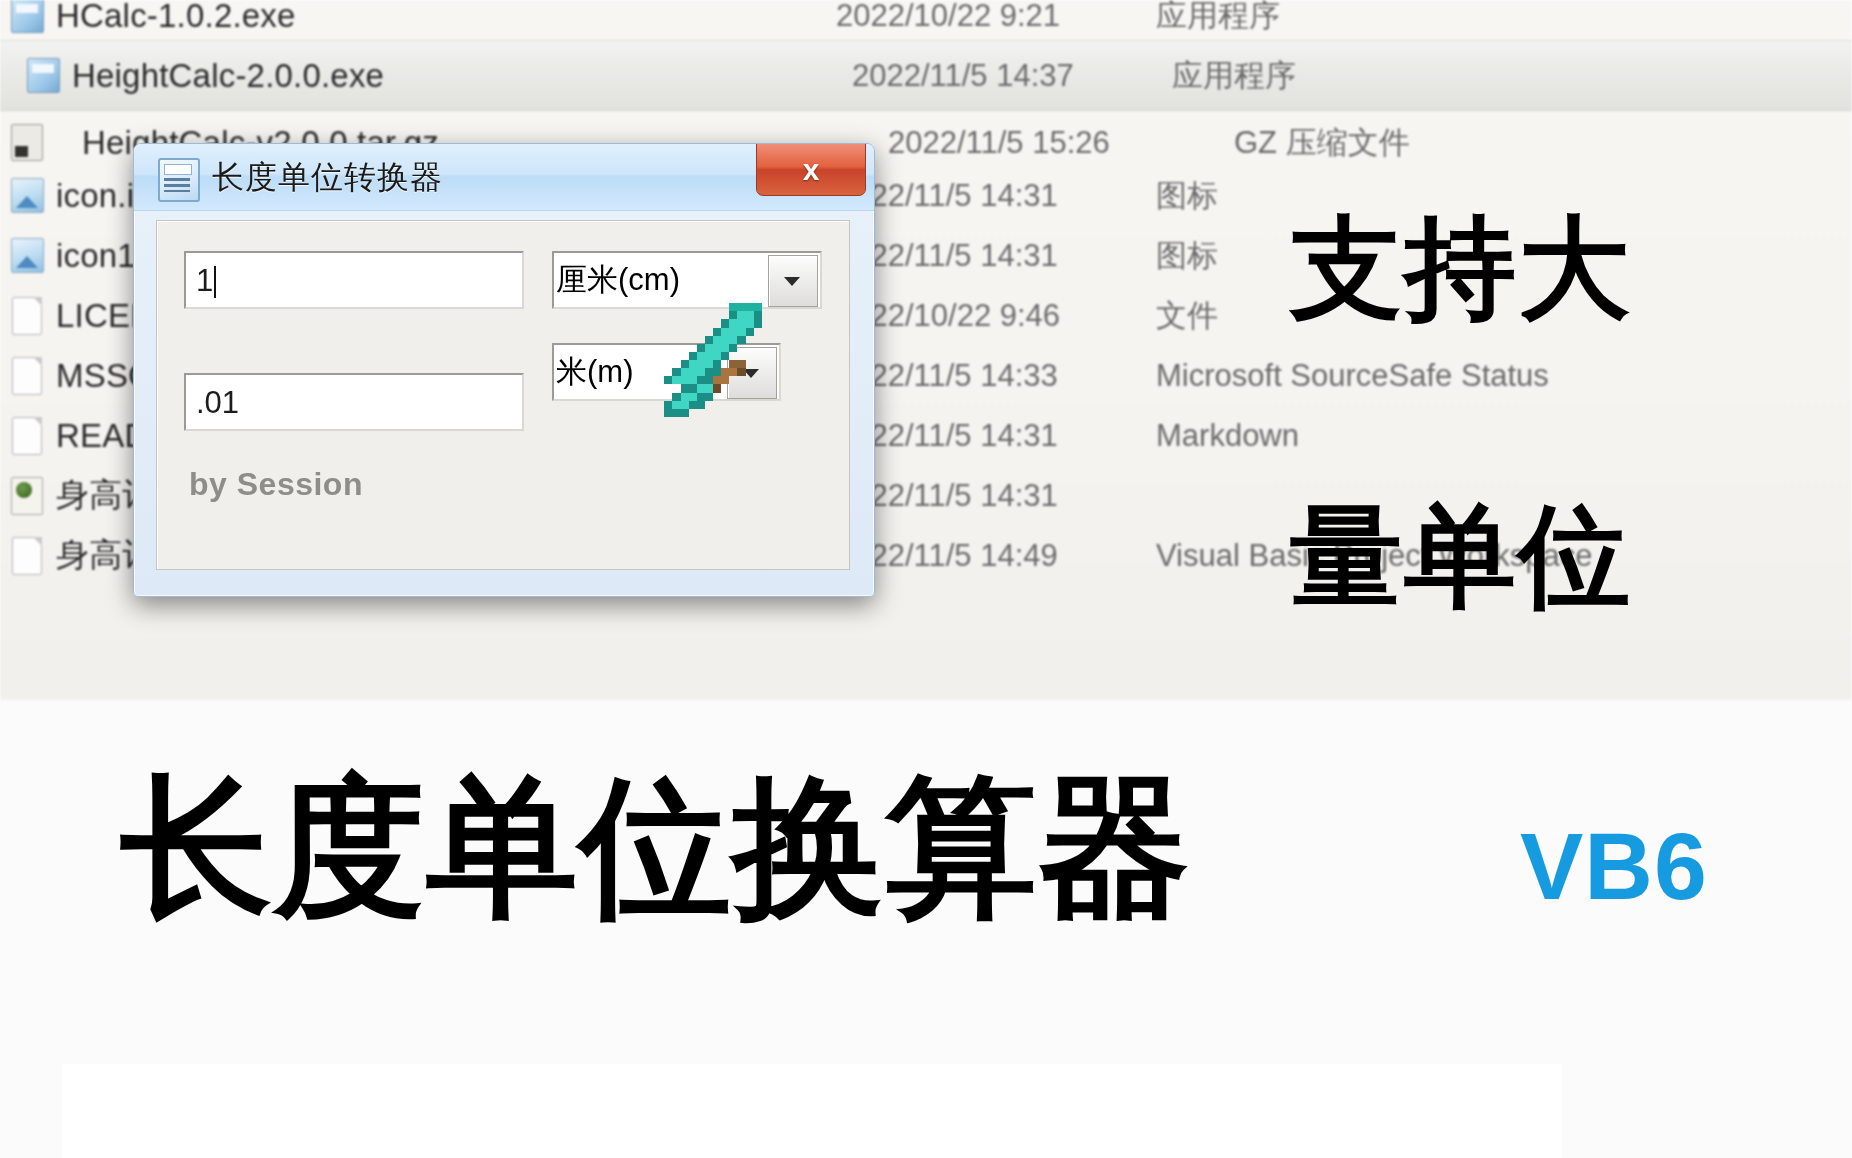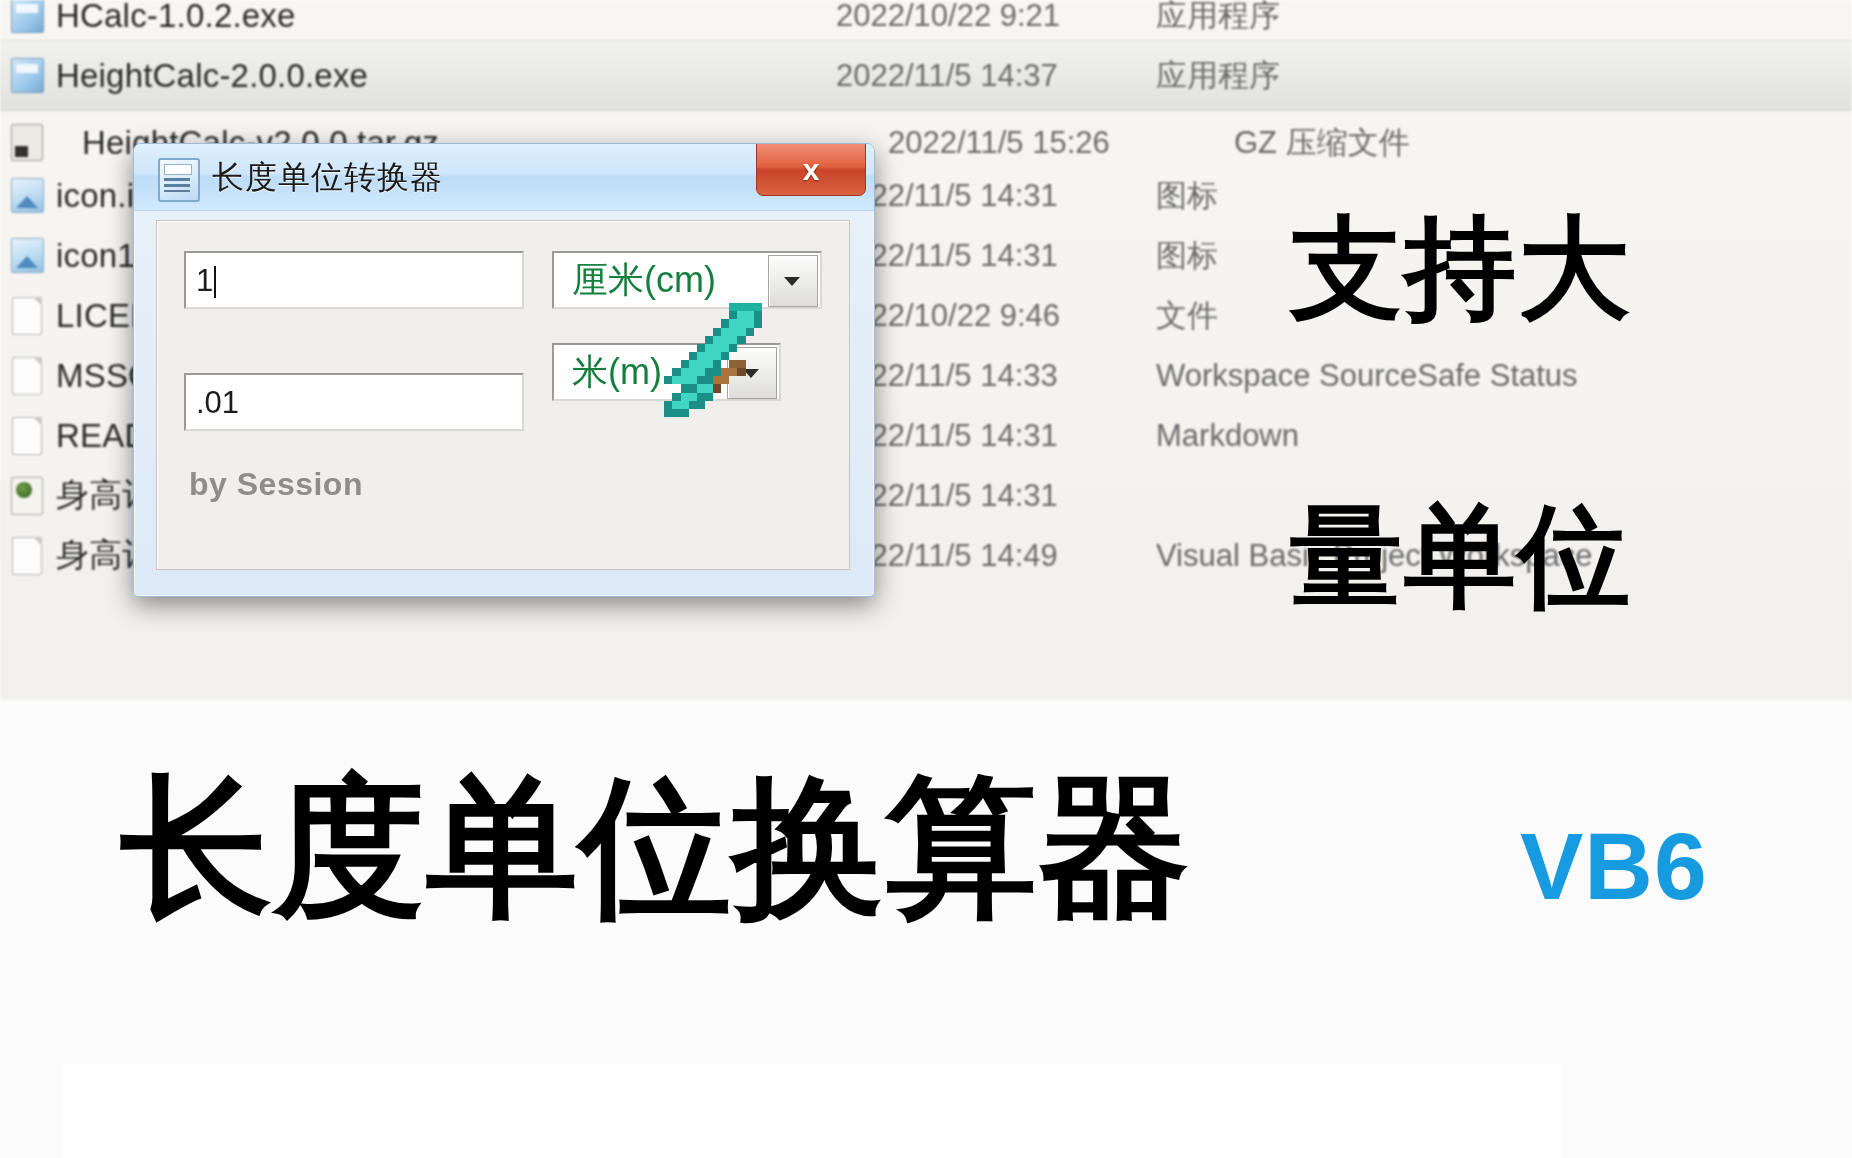--- a/index.html
+++ b/index.html
@@ -267,24 +267,24 @@
     background: #ffffff;
     border: 2px solid #9b9b95;
     border-right-color: #d9d8d3;
     border-bottom-color: #d9d8d3;
     box-sizing: border-box;
   }
   #cb-from { left: 395px; top: 30px; width: 270px; }
   #cb-to   { left: 395px; top: 122px; width: 229px; }
   .vb-combo .val {
     position: absolute;
-    left: 18px; top: 0;
+    left: 2px; top: 0;
     line-height: 54px;
-    font-size: 36px;
-    color: #15803d;
+    font-size: 31px;
+    color: #000000;
     white-space: nowrap;
   }
   .vb-combo .arrow {
     position: absolute;
     right: 2px; top: 2px;
     width: 48px; height: 50px;
     background: linear-gradient(to bottom,#fdfdfd 0%, #ececea 52%, #dedddb 100%);
     border: 1px solid #a4a39e;
     box-shadow: inset 1px 1px 0 #ffffff;
     cursor: pointer;
@@ -396,21 +396,21 @@
 
 <div id="explorer">
     <div class="filerow" style="top: -20px;">
       <div class="fr-icon">
         <div class="ic-exe"></div>
       </div>
       <div class="fr-name">HCalc-1.0.2.exe</div>
       <div class="fr-date">2022/10/22 9:21</div>
       <div class="fr-type">应用程序</div>
     </div>
-    <div class="filerow sel" style="top: 40px;">
+    <div class="filerow sel" style="top: 40px; padding-left: 16px;">
       <div class="fr-icon">
         <div class="ic-exe"></div>
       </div>
       <div class="fr-name">HeightCalc-2.0.0.exe</div>
       <div class="fr-date">2022/11/5 14:37</div>
       <div class="fr-type">应用程序</div>
     </div>
     <div class="filerow" style="top: 107px; gap: 26px;">
       <div class="fr-icon">
         <div class="ic-zip"></div>
@@ -442,21 +442,21 @@
       <div class="fr-name">LICENSE</div>
       <div class="fr-date">2022/10/22 9:46</div>
       <div class="fr-type">文件</div>
     </div>
     <div class="filerow" style="top: 340px;">
       <div class="fr-icon">
         <div class="ic-doc"></div>
       </div>
       <div class="fr-name">MSSCCPRJ.SCC</div>
       <div class="fr-date">2022/11/5 14:33</div>
-      <div class="fr-type">Workspace SourceSafe Status</div>
+      <div class="fr-type">Microsoft SourceSafe Status</div>
     </div>
     <div class="filerow" style="top: 400px;">
       <div class="fr-icon">
         <div class="ic-doc"></div>
       </div>
       <div class="fr-name">README.md</div>
       <div class="fr-date">2022/11/5 14:31</div>
       <div class="fr-type">Markdown</div>
     </div>
     <div class="filerow" style="top: 460px;">

